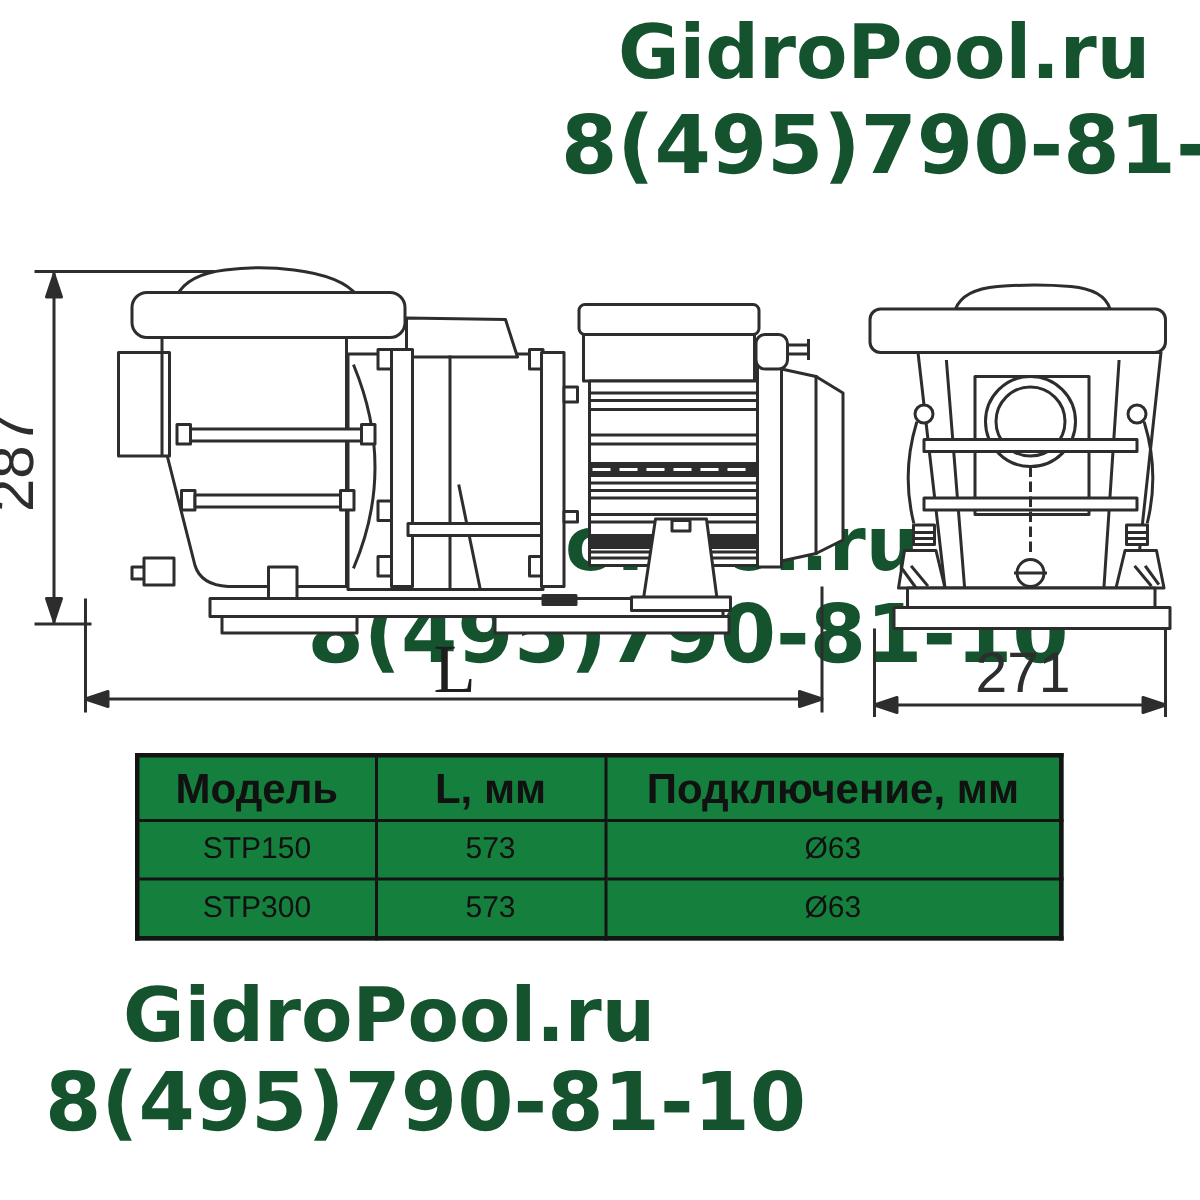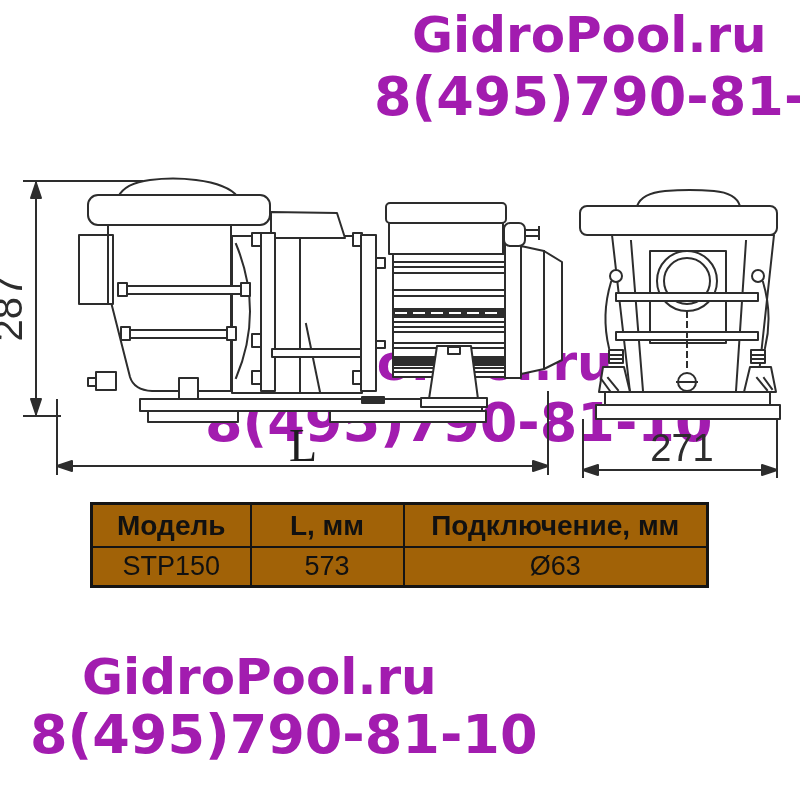--- a/index.html
+++ b/index.html
@@ -1,27 +1,27 @@
 <!DOCTYPE html>
 <html><head>
 <meta charset="utf-8">
 <style>
   html,body{margin:0;padding:0;background:#fff;}
   #page{position:relative;width:800px;height:800px;background:#ffffff;overflow:hidden;
         font-family:"Liberation Sans",sans-serif;}
   .wm{position:absolute;z-index:0;font-family:"DejaVu Sans",sans-serif;font-weight:bold;
-      color:#a21caf;white-space:nowrap;line-height:1;user-select:none;}
+      color:#14532d;white-space:nowrap;line-height:1;user-select:none;}
   #drawing-svg{position:absolute;left:0;top:0;z-index:1;}
   #spec-table{position:absolute;left:90px;top:502px;z-index:2;border-collapse:collapse;
-              background:#a16207;table-layout:fixed;}
+              background:#15803d;table-layout:fixed;}
   #spec-table th,#spec-table td{border:2px solid #141414;text-align:center;vertical-align:middle;
               color:#111;padding:0;}
   #spec-table{border:3px solid #141414;}
   #spec-table th{font-size:28px;font-weight:bold;height:41px;}
-  #spec-table td{font-size:27px;font-weight:normal;height:37px;}
+  #spec-table td{font-size:20px;font-weight:normal;height:37px;}
   .col-model{width:159px;} .col-l{width:153px;} .col-conn{width:304px;}
 </style>
 </head>
 <body>
 
 <div id="page">
 
   <div class="wm" style="left:412px;top:10px;font-size:50px;">GidroPool.ru</div>
   <div class="wm" style="left:374px;top:70px;font-size:54px;">8(495)790-81-10</div>
   <div class="wm" style="left:258px;top:338px;font-size:50px;">GidroPool.ru</div>
@@ -171,16 +171,21 @@
         <th>L, мм</th>
         <th>Подключение, мм</th>
       </tr>
     </thead>
     <tbody>
       <tr>
         <td>STP150</td>
         <td>573</td>
         <td>Ø63</td>
       </tr>
+      <tr>
+        <td>STP300</td>
+        <td>573</td>
+        <td>Ø63</td>
+      </tr>
     </tbody>
   </table>
 
 </div>
 
 </body></html>

